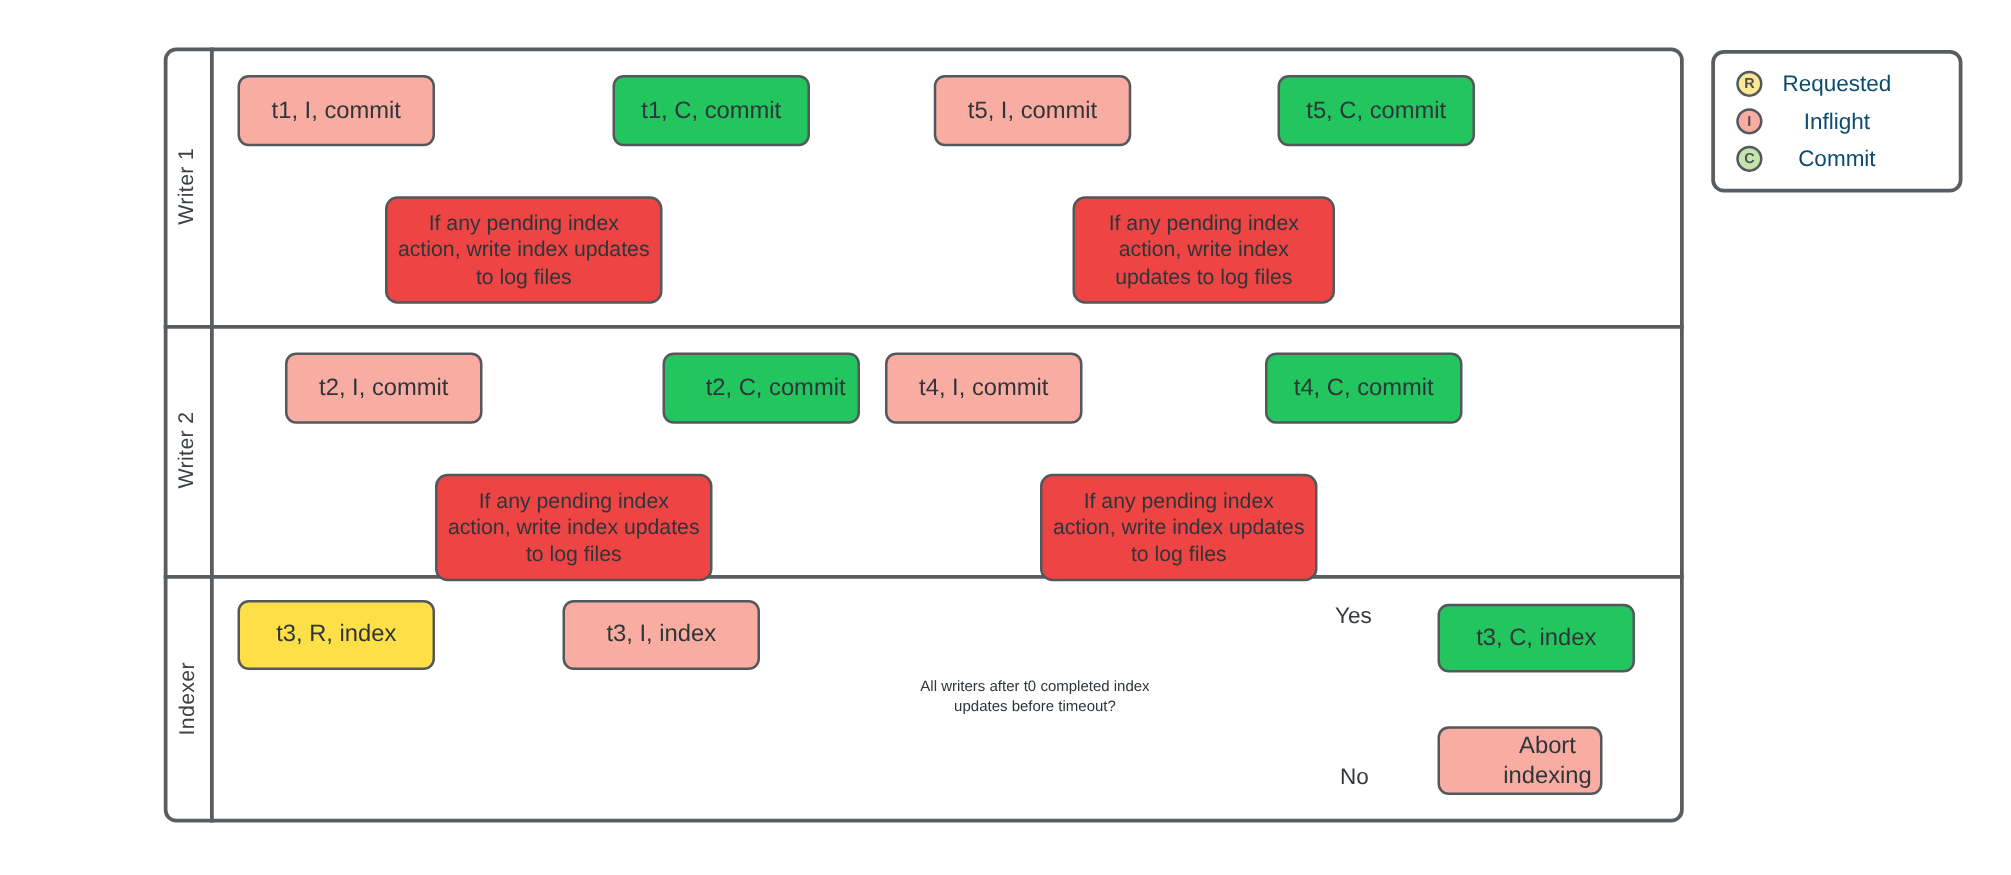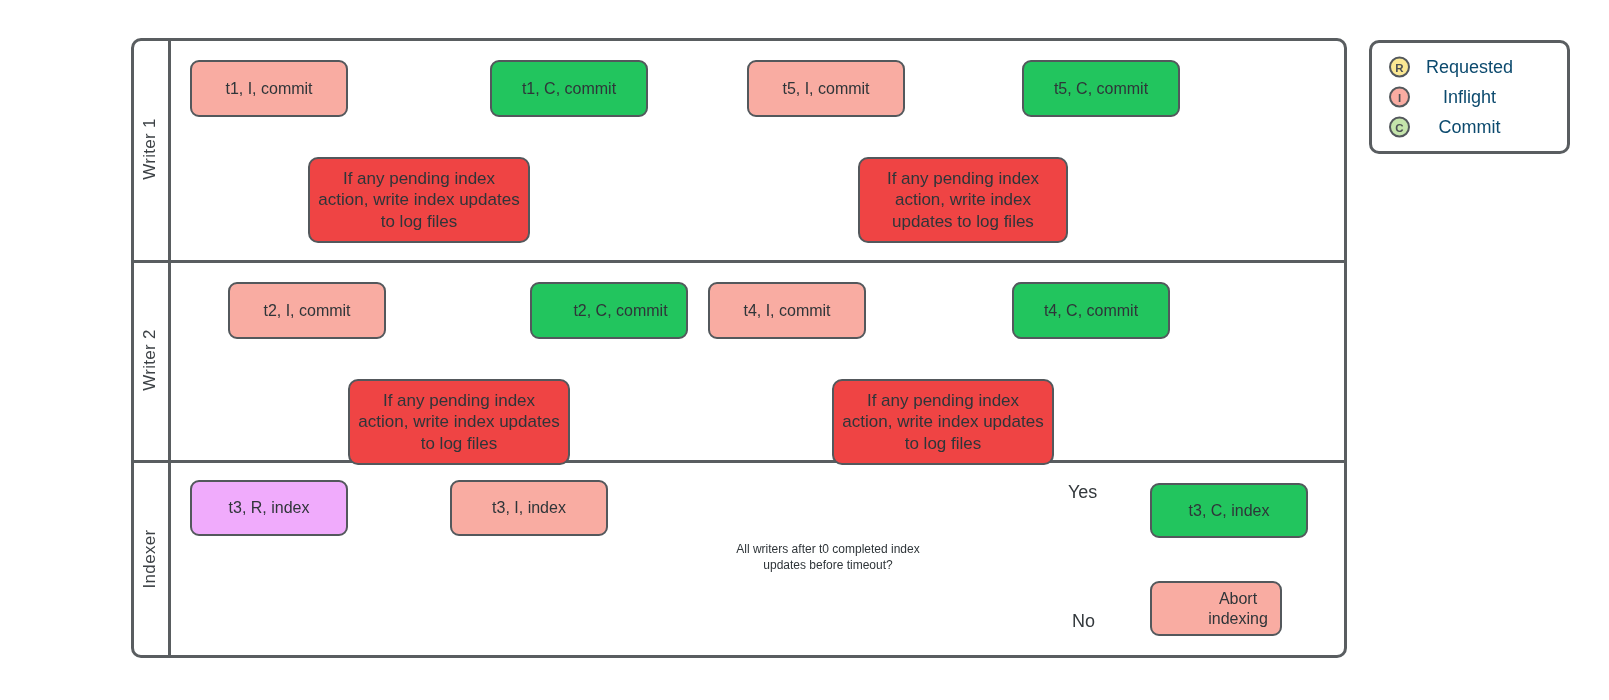--- a/index.html
+++ b/index.html
@@ -18,25 +18,25 @@
   .lane-title{
     left:131px;width:38px;display:flex;align-items:center;justify-content:center;
   }
   .lane-title span{
     transform:rotate(-90deg);white-space:nowrap;font-size:17px;color:#3c4145;letter-spacing:.3px;
   }
   
   .node{
     box-sizing:border-box;border:2.5px solid #53585c;border-radius:9px;
     display:flex;align-items:center;justify-content:center;text-align:center;
-    font-size:16px;line-height:1.25;color:#2f3539;
+    font-size:19px;line-height:1.25;color:#2f3539;
   }
   .pink{background:#f9aca2;}
   .green{background:#22c55e;}
-  .yellow{background:#f0abfc;}
+  .yellow{background:#fde047;}
   .white{background:#ef4444;border-radius:10px;font-size:17px;padding:4px 6px;}
   .diamond-text{
     background:transparent;border:none;display:flex;align-items:center;justify-content:center;
     text-align:center;font-size:12px;line-height:1.3;color:#2f3539;
   }
   .edge-label{font-size:18px;color:#33383c;}
   
   .legend{
     left:1369px;top:40px;width:201px;height:114px;box-sizing:border-box;
     border:3px solid #595d60;border-radius:10px;background:#fff;

